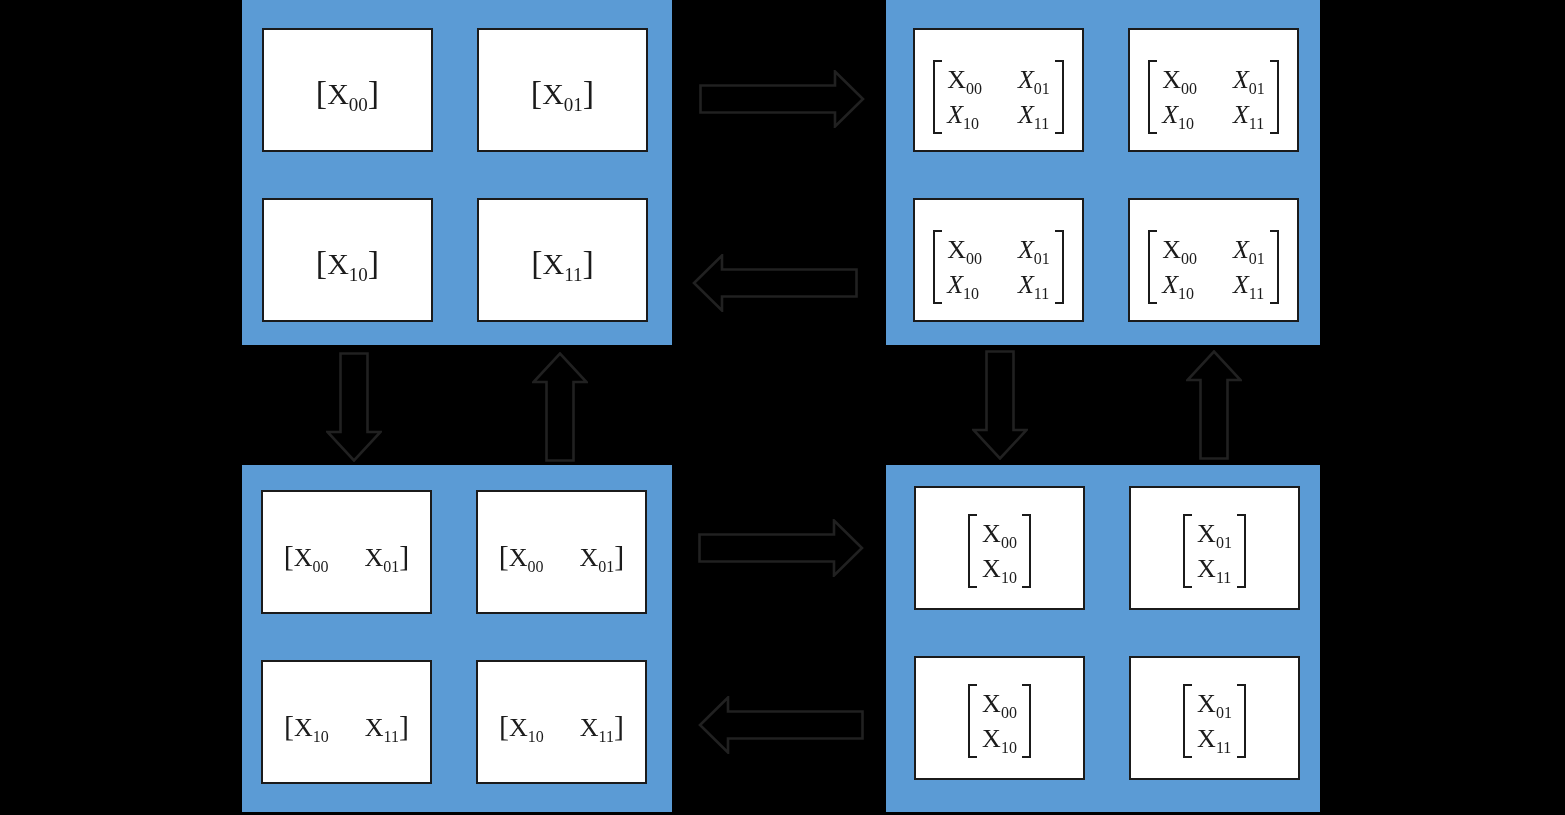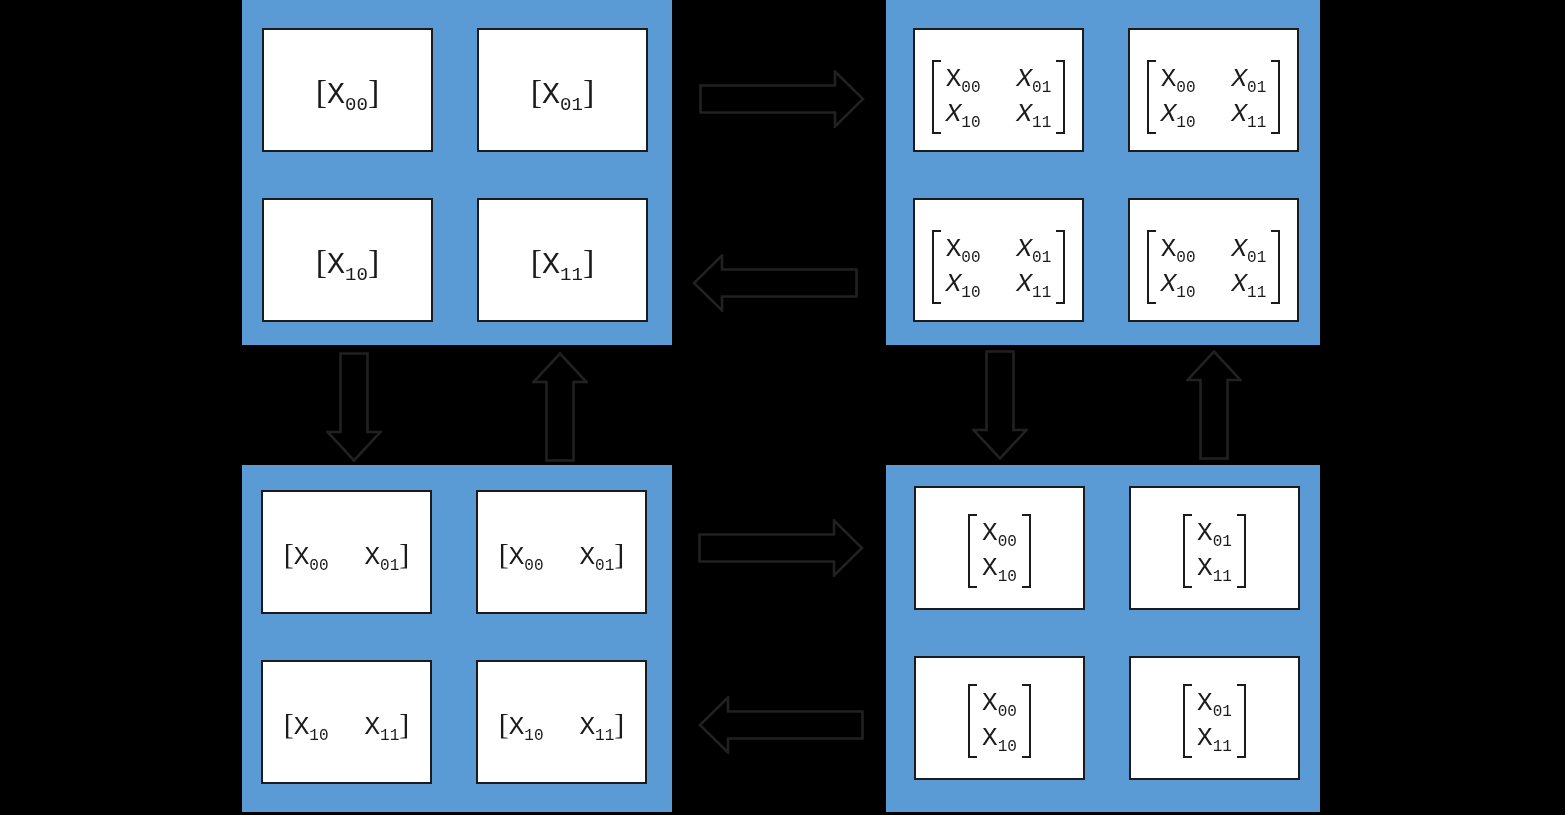--- a/index.html
+++ b/index.html
@@ -31,21 +31,21 @@
     display:flex;align-items:center;justify-content:center;
     color:var(--text);
   }
   #panel-tl .box{padding-top:8px;}
   #panel-tr .box{padding-top:14px;}
   #panel-bl .box{padding-top:10px;}
   #panel-br .box{padding-top:6px;}
 
   .mat{display:inline-flex;align-items:baseline;}
   .mat.tall{align-items:stretch;}
-  .mgrid{display:inline-grid;column-gap:36px;align-content:center;font-family:Liberation Mono, monospace;}
+  .mgrid{display:inline-grid;column-gap:36px;align-content:center;}
   .mat.tall .mgrid{padding:2px 0;}
   .entry{font-size:26px;line-height:35px;white-space:nowrap;}
   #panel-tl .entry{font-size:30px;line-height:38px;}
   .entry.it .b{font-style:italic;}
   .entry sub{font-size:16px;line-height:0;}
   #panel-tl .entry sub{font-size:19px;}
   .ib{font-size:30px;line-height:1;}
   #panel-tl .ib{font-size:34px;}
   .brk{width:9px;box-sizing:border-box;}
   .brk.lb{border:2.5px solid var(--text);border-right:none;margin-right:5px;}

